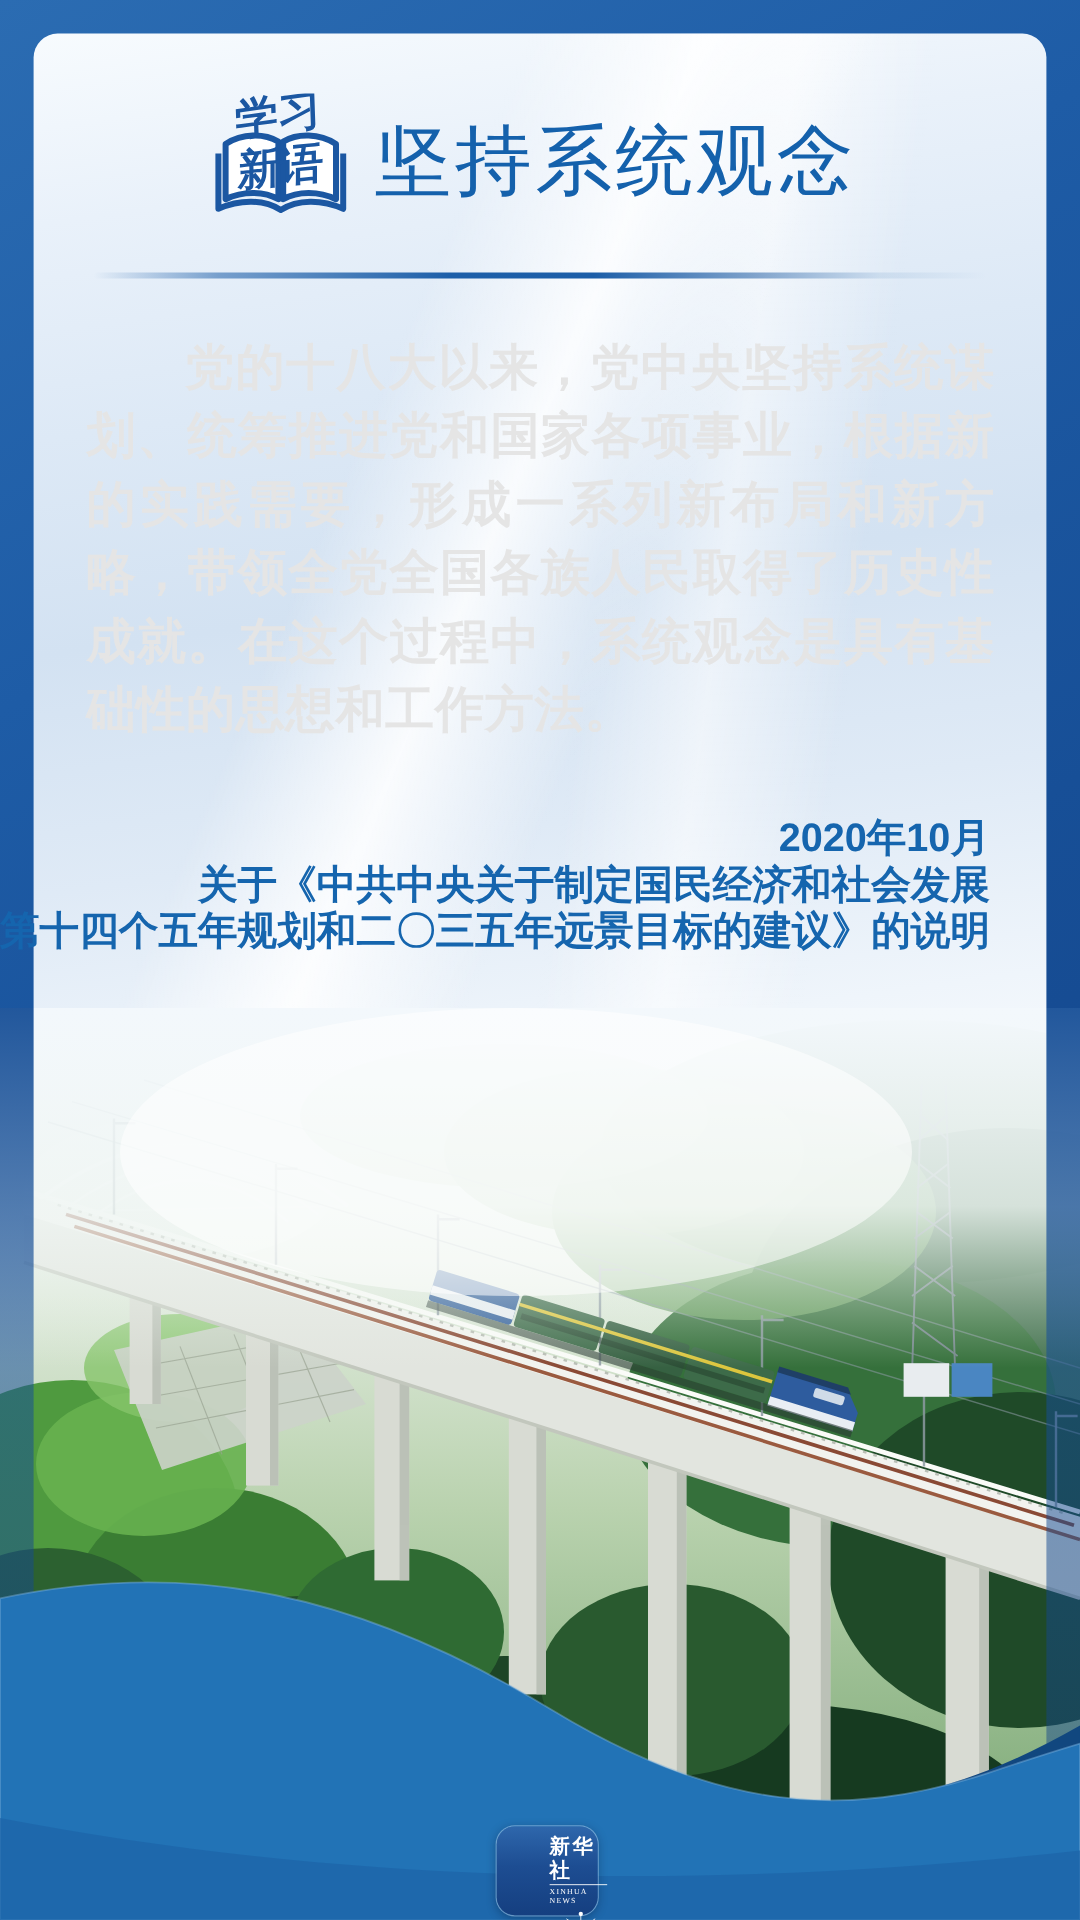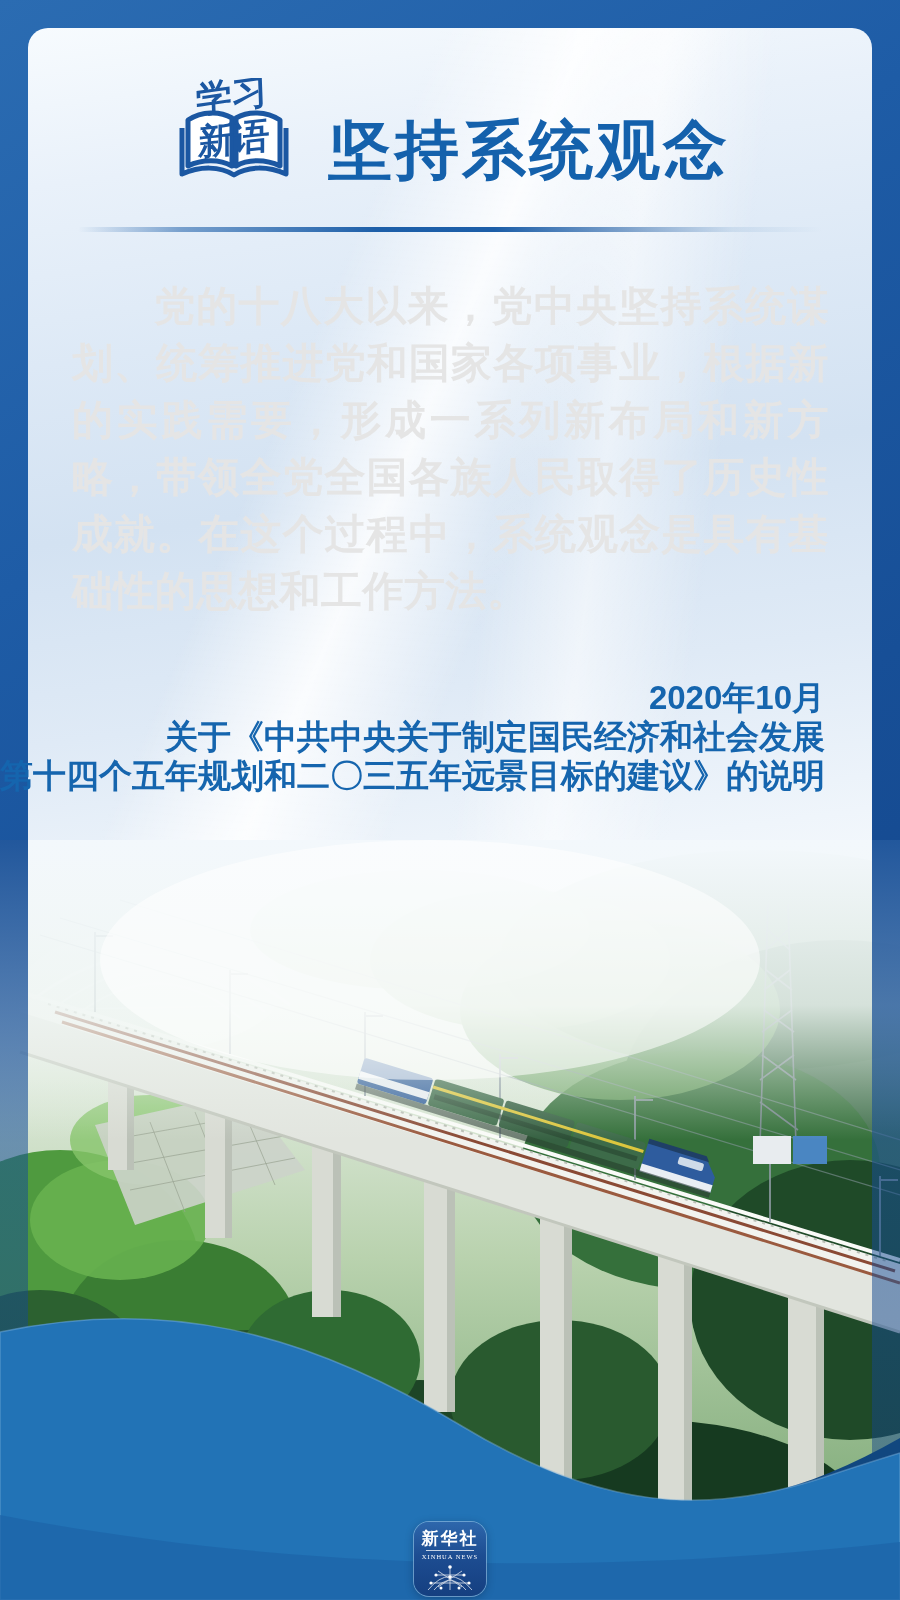--- a/index.html
+++ b/index.html
@@ -23,22 +23,22 @@
     content:"";position:absolute;inset:0;border-radius:20px 20px 0 0;
     background:
       linear-gradient(113deg,rgba(255,255,255,0) 34%,rgba(255,255,255,.85) 46%,rgba(255,255,255,0) 58%),
       linear-gradient(98deg,rgba(255,255,255,0) 55%,rgba(255,255,255,.55) 66%,rgba(255,255,255,0) 78%);
   }
   .card{position:absolute;left:28px;top:28px;width:844px;height:1572px;z-index:3;}
 
   
   .brand-logo{position:absolute;left:148px;top:50px;width:116px;height:110px;}
   .title{
-    position:absolute;left:284px;top:56px;margin:16px;
-    font-size:64px;line-height:100px;font-weight:700;letter-spacing:3px;
+    position:absolute;left:284px;top:56px;margin:0;
+    font-size:64px;line-height:100px;font-weight:400;letter-spacing:3px;
     color:#1461ac;white-space:nowrap;
   }
   .divider{
     position:absolute;left:50px;top:199px;width:744px;height:5px;border-radius:3px;
     background:linear-gradient(90deg,
       rgba(28,94,168,0) 0%,rgba(28,94,168,.55) 14%,#1d5fa9 40%,#1c5ea8 56%,
       rgba(66,118,178,.65) 74%,rgba(160,190,220,.35) 88%,rgba(255,255,255,0) 100%);
   }
 
   
@@ -53,25 +53,25 @@
 
   
   .photo{position:absolute;left:0;top:840px;width:900px;height:760px;z-index:2;}
   .photo svg{display:block;}
 
   
   .wave{position:absolute;left:0;bottom:0;width:900px;height:340px;z-index:4;}
 
   
   .badge{
-    position:absolute;left:414px;top:1522px;width:72px;height:74px;z-index:5;
+    position:absolute;left:414px;top:1522px;width:84px;height:74px;z-index:5;
     border-radius:15px;box-sizing:border-box;
     background:linear-gradient(180deg,#2e67ac 0%,#1d4d92 45%,#153f80 100%);
     box-shadow:0 0 0 1px rgba(170,205,240,.55),0 2px 8px rgba(0,20,50,.35);
-    text-align:center;color:#fff;
+    color:#fff;padding-left:44px;
   }
   .badge-cn{font-size:17px;font-weight:700;letter-spacing:2px;line-height:20px;margin-top:7px;}
   .badge-rule{width:48px;height:1px;margin:1px auto 2px auto;background:rgba(255,255,255,.75);}
   .badge-en{font-family:"Liberation Serif","DejaVu Serif",serif;font-size:6.5px;letter-spacing:1px;line-height:8px;}
 </style>
 </head>
 <body>
 
 <div class="poster">
 

